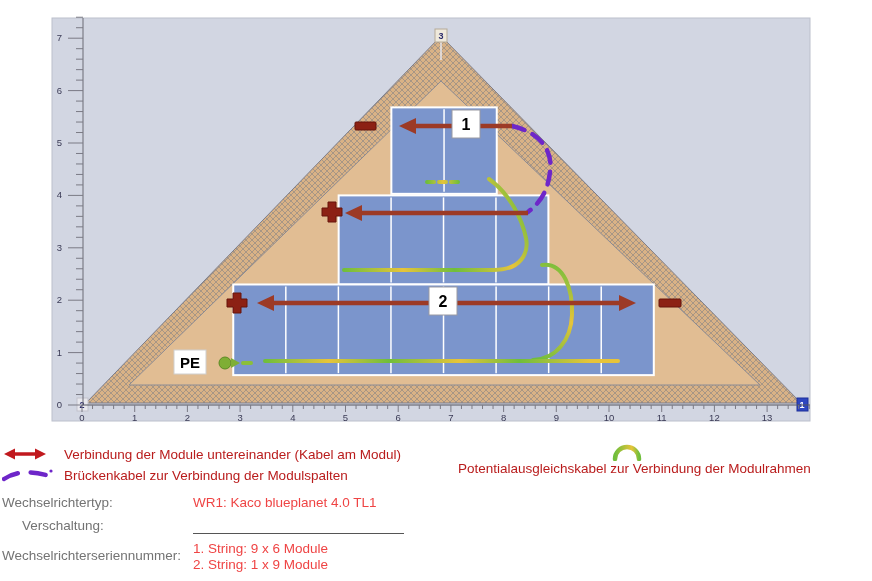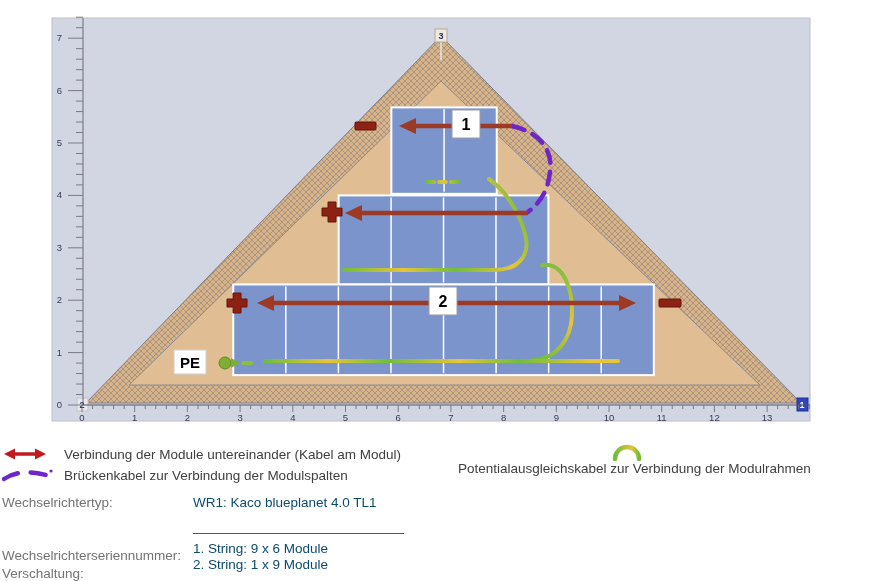--- a/index.html
+++ b/index.html
@@ -5,25 +5,25 @@
   html,body{margin:0;padding:0;background:#fff;}
   .stage{position:relative;width:872px;height:581px;background:#fff;
          font-family:"Liberation Sans", sans-serif;overflow:hidden;}
   .stage svg text{font-family:"Liberation Sans", sans-serif;}
   .axis-label{font-size:9.5px;fill:#3a3a55;}
   .corner-label{font-size:9px;font-weight:bold;fill:#2a2a6a;}
   .big-label{font-size:16px;font-weight:bold;fill:#000;}
   .pe-label{font-size:15px;font-weight:bold;fill:#000;}
   .lrow{position:absolute;display:flex;align-items:center;height:18px;}
   .lrow .licon{flex:0 0 auto;}
-  .lrow .ltext{font-size:13.5px;color:#404040;white-space:nowrap;}
+  .lrow .ltext{font-size:13.5px;color:#b91c1c;white-space:nowrap;}
   .left-legend .licon{width:62px;}
   .right-legend .licon{width:52px;}
   .info-label{position:absolute;left:2px;font-size:13.5px;color:#737373;}
-  .info-value{position:absolute;left:193px;font-size:13.5px;color:#0c4a6e;}
+  .info-value{position:absolute;left:193px;font-size:13.5px;color:#ef4444;}
   .blank-line{position:absolute;left:193px;width:211px;height:1px;background:#555;}
 </style>
 </head>
 <body>
 
 <div class="stage">
 
   <svg width="872" height="438" viewBox="0 0 872 438">
     <defs>
       <pattern id="hatch" patternUnits="userSpaceOnUse" width="6" height="6">
@@ -317,17 +317,17 @@
     <span class="ltext">Potentialausgleichskabel zur Verbindung der Modulrahmen</span>
   </div>
 
   
   <div class="info-label" style="top:495px;">Wechselrichtertyp:</div>
   <div class="info-value" style="top:495px;">WR1: Kaco blueplanet 4.0 TL1</div>
 
   <div class="info-label" style="top:548px;text-align:center;">Wechselrichterseriennummer:</div>
   <div class="blank-line" style="top:533px;"></div>
 
-  <div class="info-label" style="top:566px;">Verschaltung:</div>
+  <div class="info-label" style="top:518px;margin-left:20px;">Verschaltung:</div>
   <div class="info-value" style="top:541px;">1. String: 9 x 6 Module</div>
   <div class="info-value" style="top:557px;">2. String: 1 x 9 Module</div>
 
 </div>
 
 </body></html>

